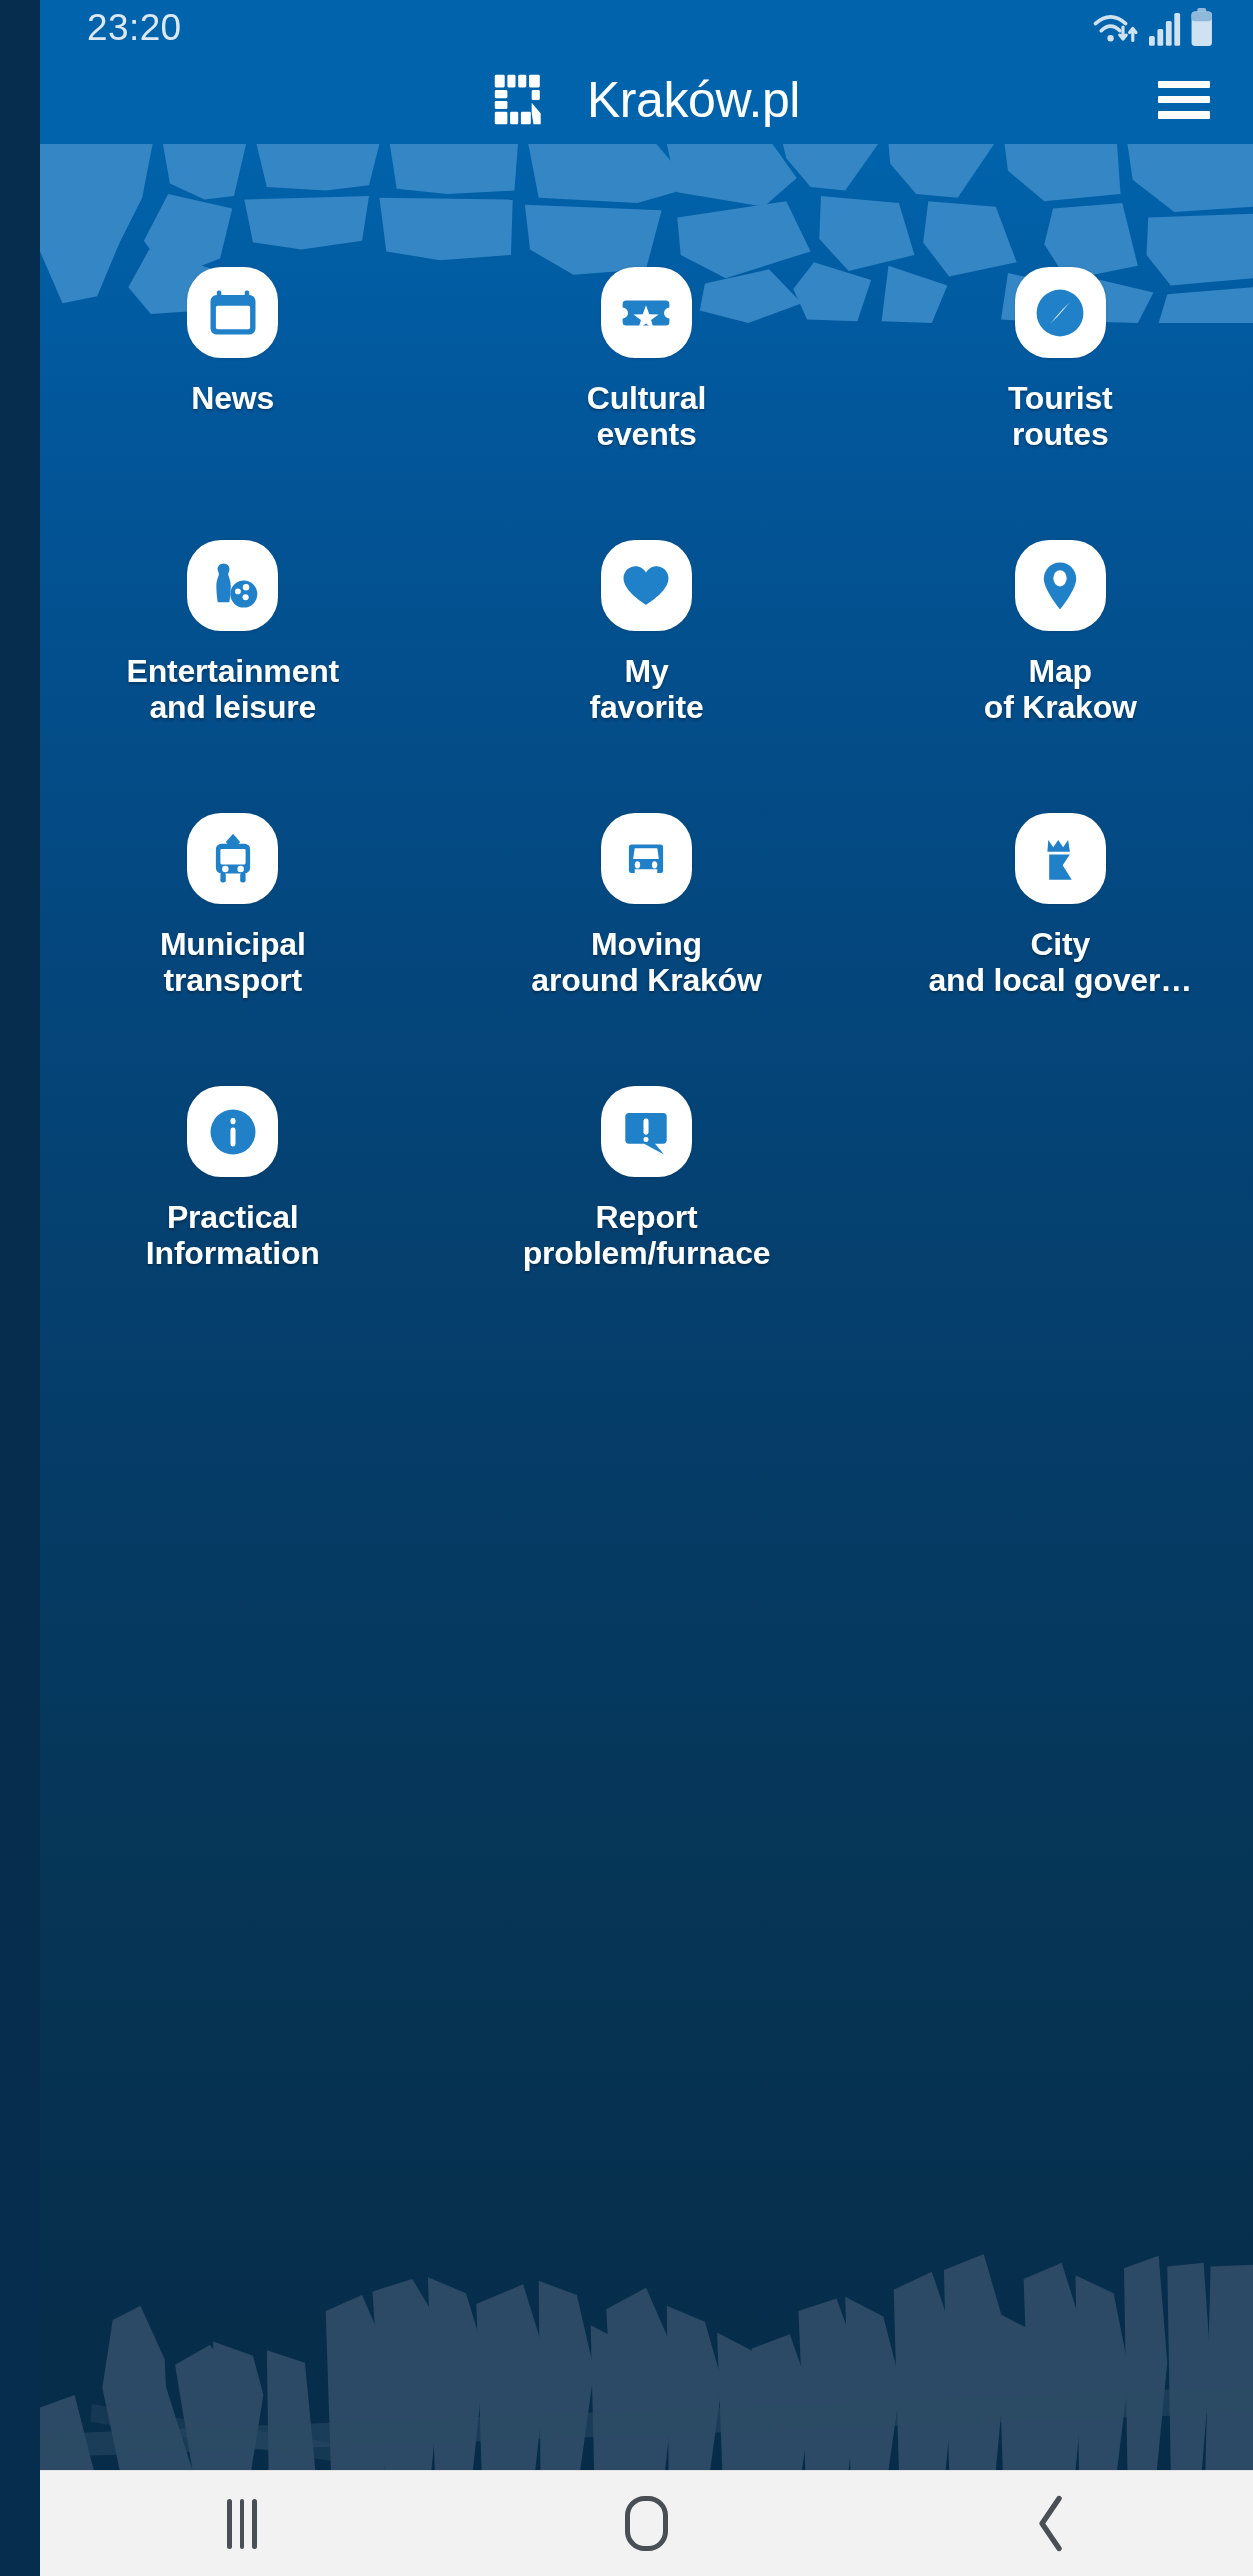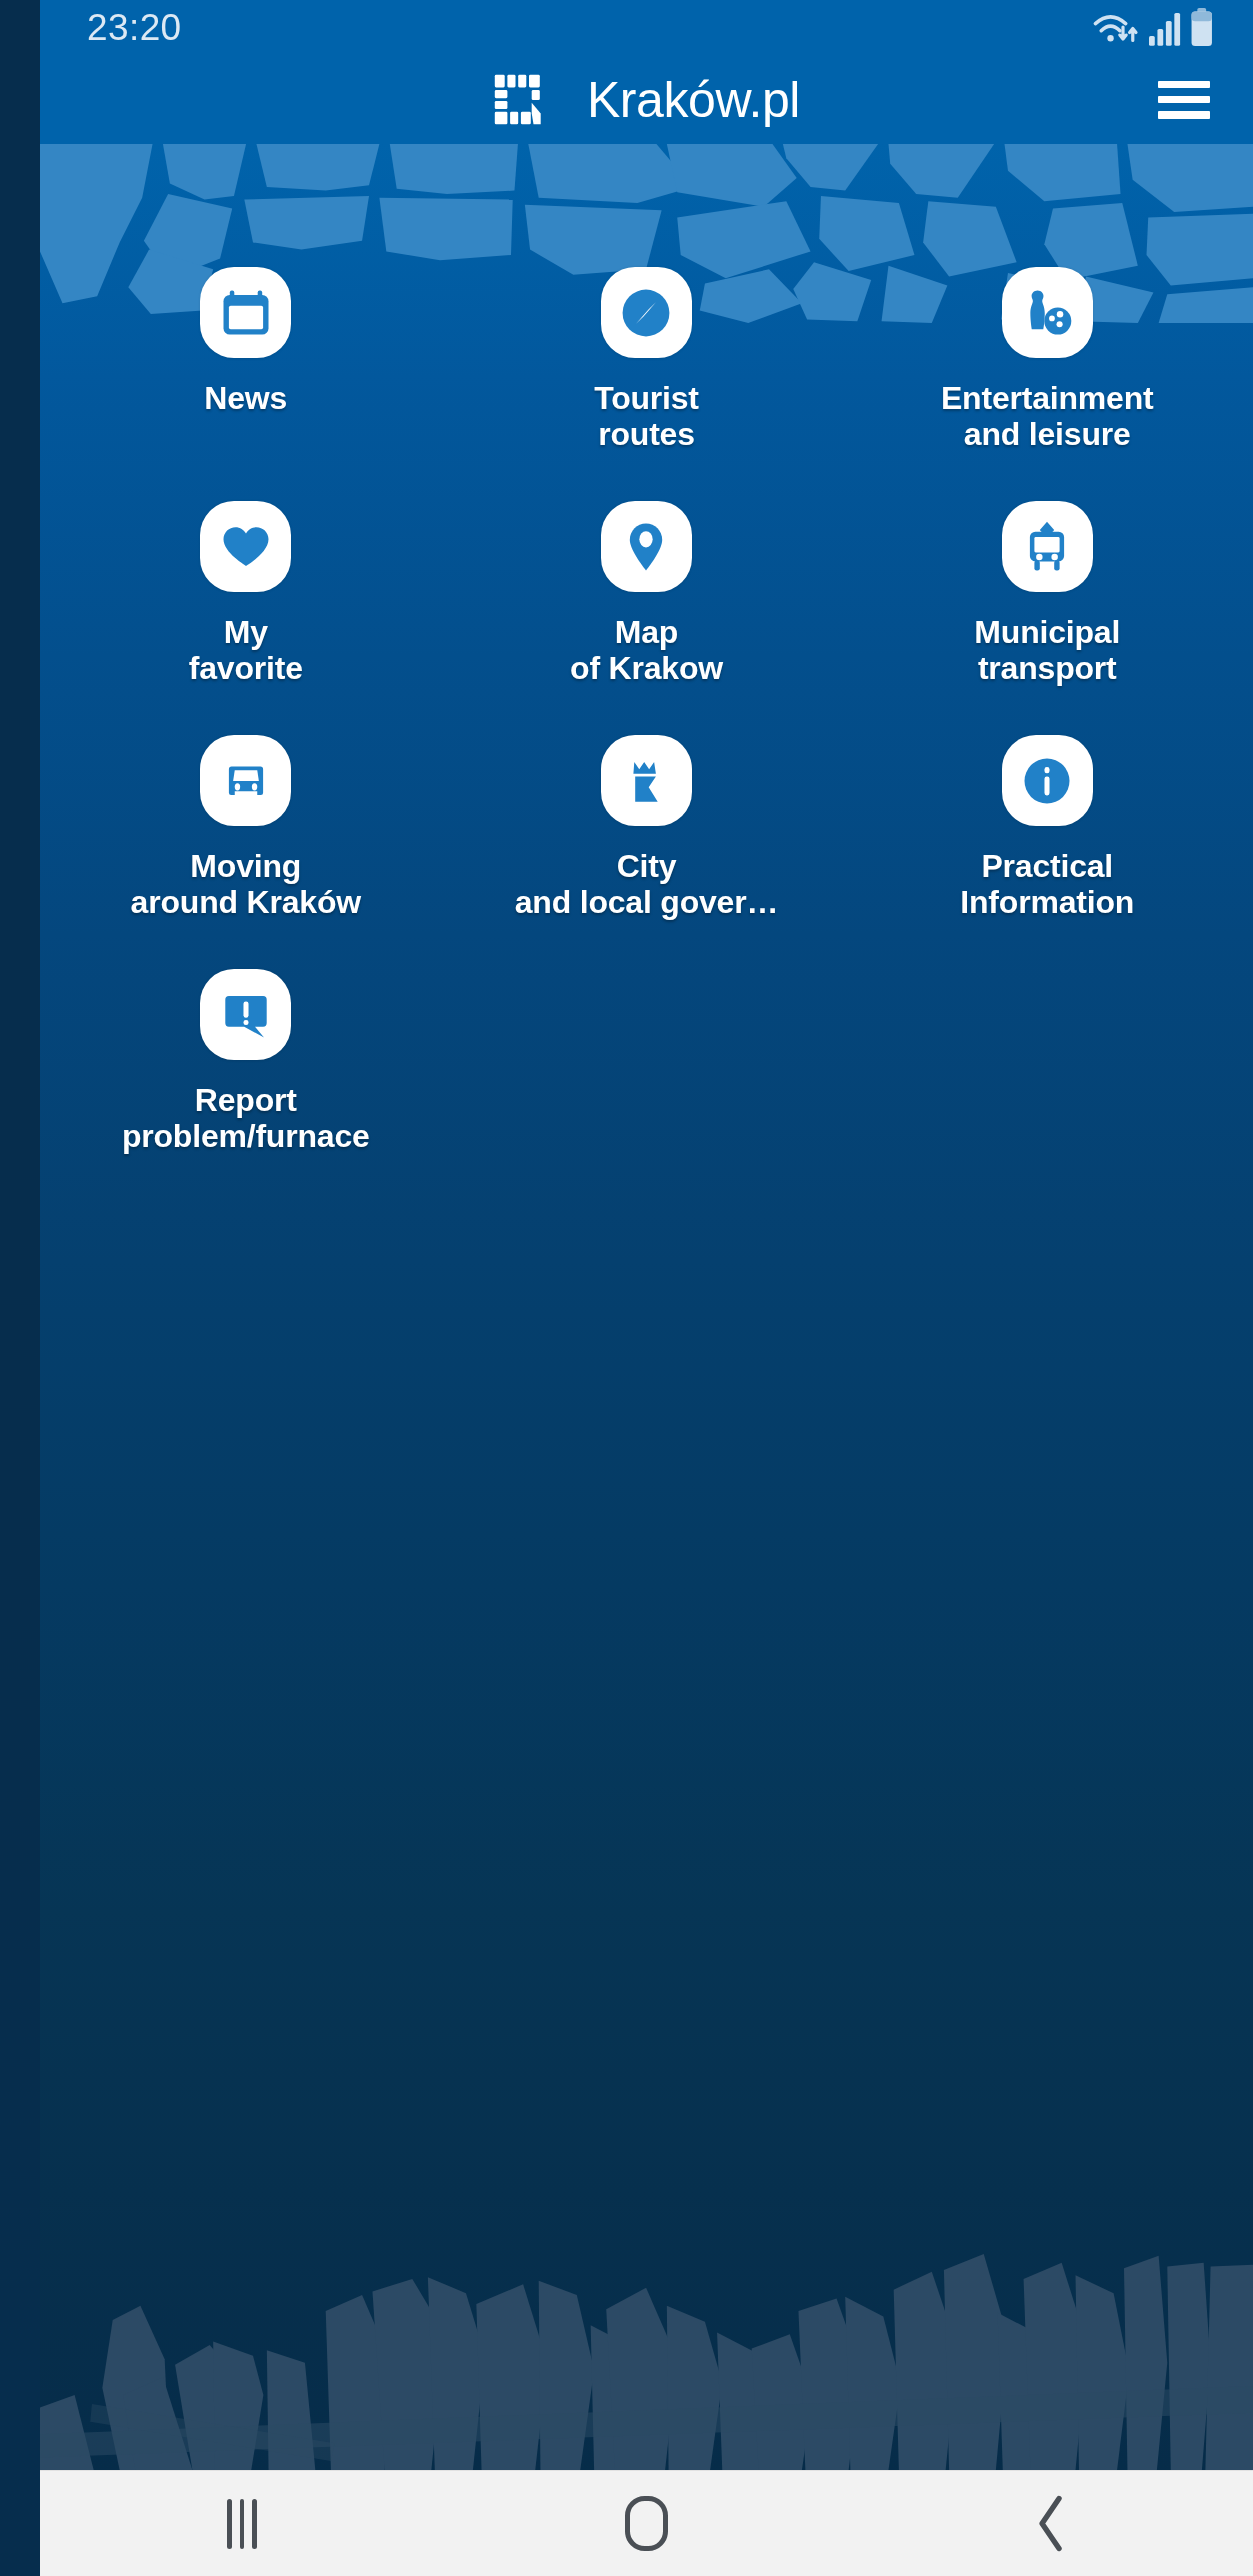--- a/index.html
+++ b/index.html
@@ -74,20 +74,21 @@
   #map-bottom { bottom:0; height:250px; }
 
   
   #grid {
     position:absolute; left:0; right:0; top:116px;
     display:grid;
     grid-template-columns:repeat(3, 1fr);
     grid-template-rows:repeat(4, 234px);
     padding:0 5.4px;
     z-index:3;
+    gap:39px;
   }
   .tile {
     display:flex; flex-direction:column; align-items:center;
     justify-content:flex-start; padding-top:7.2px;
   }
   .tile-icon {
     width:91px; height:91px;
     background:#ffffff;
     border-radius:34px;
     display:flex; align-items:center; justify-content:center;
@@ -236,20 +237,30 @@
           <svg width="54" height="54" viewBox="0 0 60 60">
             <rect x="12" y="5" width="5" height="10" rx="2.2" fill="#2181c8"></rect>
             <rect x="43" y="5" width="5" height="10" rx="2.2" fill="#2181c8"></rect>
             <rect x="5" y="10" width="50" height="44" rx="7" fill="#2181c8"></rect>
             <rect x="11" y="22" width="38" height="26" rx="2" fill="#ffffff"></rect>
           </svg>
         </div>
         <div class="tile-label">News</div>
       </div>
 
+      <div class="tile">
+        <div class="tile-icon">
+          <svg width="54" height="54" viewBox="0 0 60 60">
+            <path d="M8 16 h44 a4 4 0 0 1 4 4 v4 a6 6 0 0 0 0 12 v4 a4 4 0 0 1 -4 4 h-44 a4 4 0 0 1 -4 -4 v-4 a6 6 0 0 0 0 -12 v-4 a4 4 0 0 1 4 -4 z" fill="#2181c8"></path>
+            <path d="M30 21.5 L33.6 31.4 L44 31.6 L35.6 37.8 L38.7 48 L30 41.6 L21.3 48 L24.4 37.8 L16 31.6 L26.4 31.4 Z" fill="#ffffff"></path>
+          </svg>
+        </div>
+        <div class="tile-label">Cultural
+events</div>
+      </div>
 
 
       <div class="tile">
         <div class="tile-icon">
           <svg width="54" height="54" viewBox="0 0 60 60">
             <circle cx="30" cy="30" r="26" fill="#2181c8"></circle>
             <path d="M41 18 L27.5 33.5 L19 42 L32.5 26.5 Z" fill="#ffffff"></path>
           </svg>
         </div>
         <div class="tile-label">Tourist

